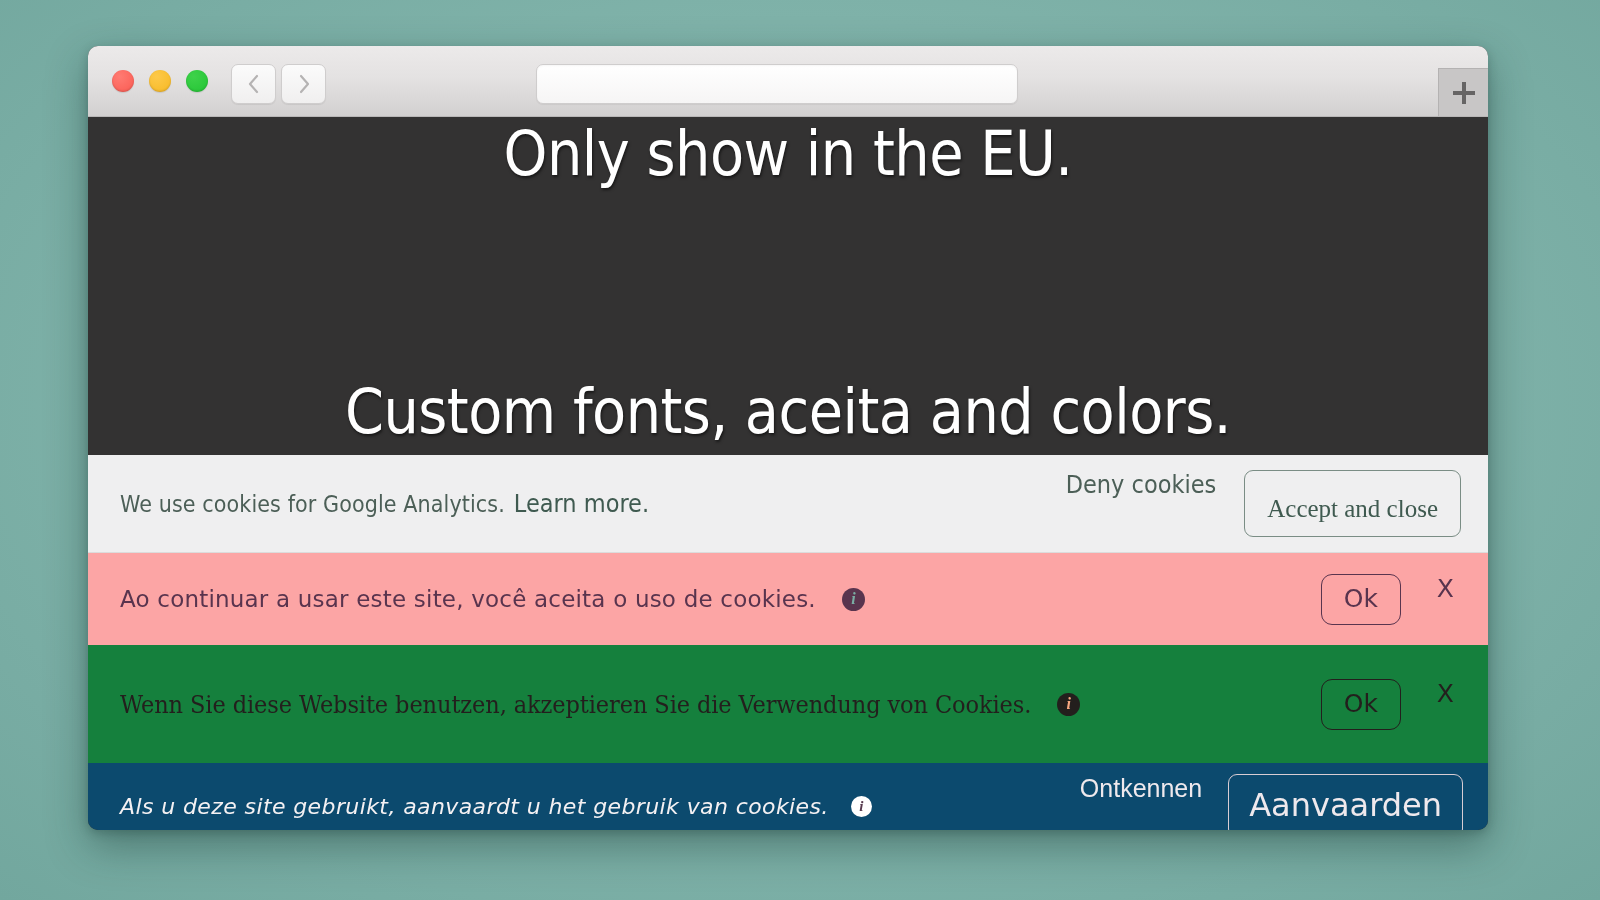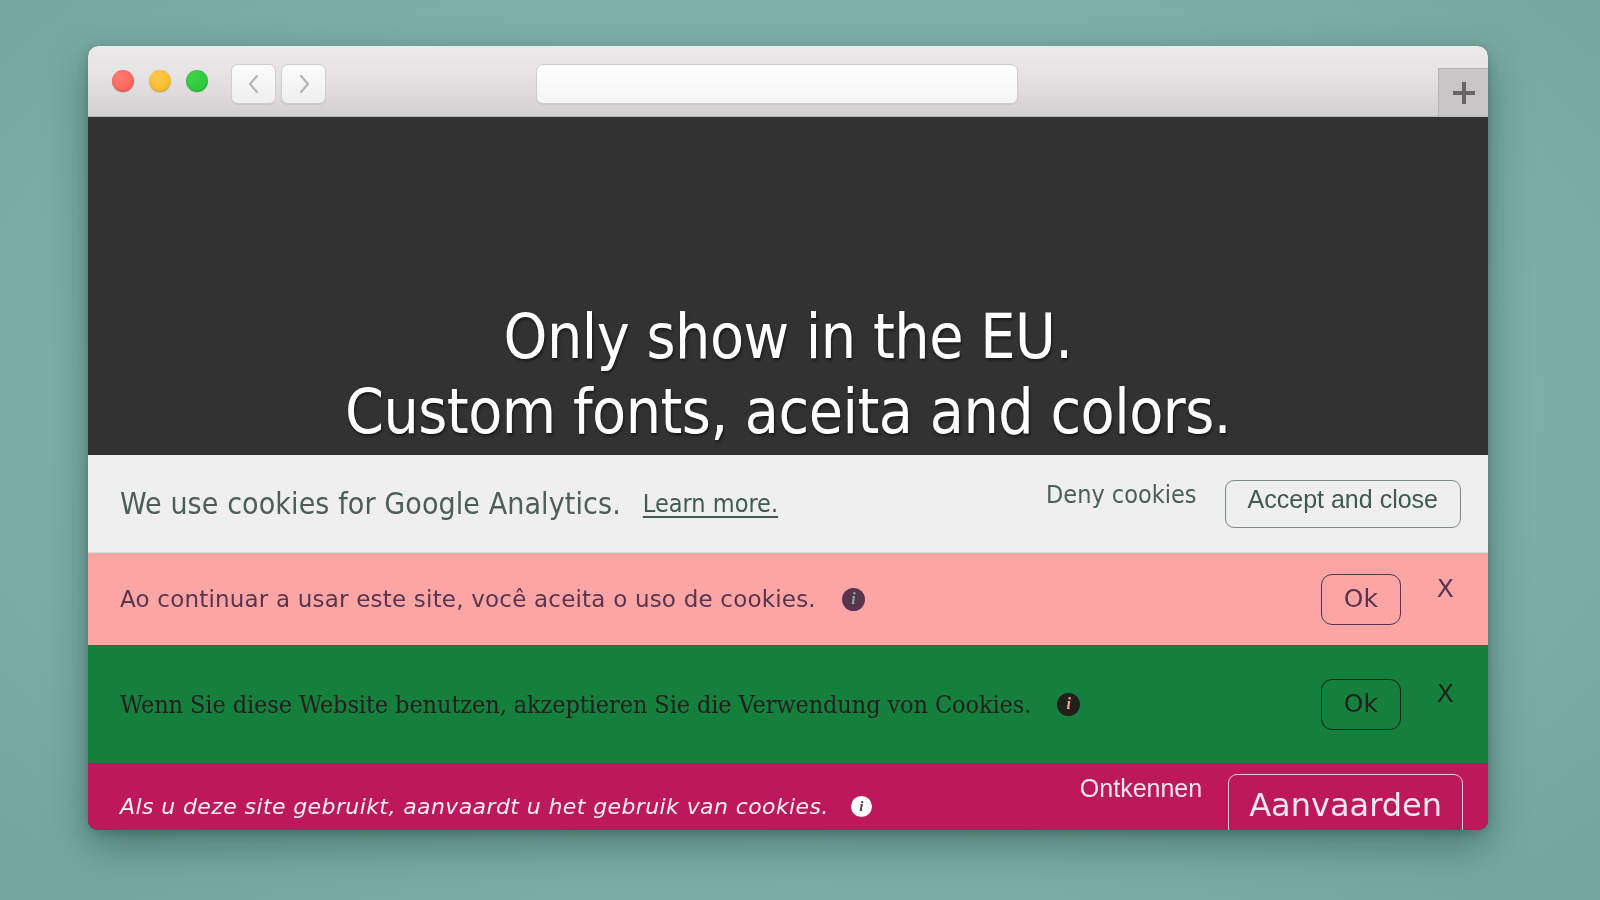--- a/index.html
+++ b/index.html
@@ -110,21 +110,21 @@
   .plus-glyph::before { left: 0; top: 9px; width: 22px; height: 4px; }
   .plus-glyph::after  { top: 0; left: 9px; height: 22px; width: 4px; }
 
   
   .hero {
     height: 338px;
     background: #333232;
     display: flex;
     flex-direction: column;
     align-items: center;
-    justify-content: flex-end;
+    justify-content: space-between;
     padding-bottom: 6px;
   }
   .hero-line {
     color: #ffffff;
     font-family: "DejaVu Sans Condensed", "Liberation Sans Narrow", "Liberation Sans", sans-serif;
     font-size: 62px;
     font-weight: 400;
     line-height: 1.2;
     letter-spacing: -0.5px;
     text-shadow: 1px 2px 3px rgba(0,0,0,0.55);
@@ -161,47 +161,46 @@
   }
 
   
   .banner-ga {
     height: 98px;
     background: #efeff0;
     border-bottom: 1px solid #dcdcdc;
   }
   .banner-ga .msg {
     font-family: "DejaVu Sans Condensed", "Liberation Sans Narrow", "Liberation Sans", sans-serif;
-    font-size: 30px;
+    font-size: 23px;
     color: #4c5f57;
     letter-spacing: 0.1px;
   }
   .banner-ga .learn-link {
     font-family: "DejaVu Sans Condensed", "Liberation Sans Narrow", "Liberation Sans", sans-serif;
     font-size: 25px;
     color: #3f5a50;
-    text-decoration: underline;
     text-underline-offset: 4px;
-    margin-left: 22px;
+    margin-left: 9px;
     cursor: pointer;
   }
   .banner-ga .deny {
     font-family: "DejaVu Sans Condensed", "Liberation Sans Narrow", "Liberation Sans", sans-serif;
     font-size: 25px;
     color: #4c5f57;
     margin-right: 28px;
     cursor: pointer;
   }
   .banner-ga .accept {
-    font-family: Liberation Sans, sans-serif;
+    font-family: Liberation Serif, serif;
     font-size: 25px;
     color: #3f5a50;
     border: 1px solid #7a8d85;
     border-radius: 9px;
-    padding: 4px 22px 13px;
+    padding: 24px 22px 13px;
     margin-right: 27px;
     background: transparent;
     cursor: pointer;
   }
 
   
   .banner-pt {
     height: 92px;
     background: #fca5a5;
   }
@@ -268,21 +267,21 @@
     font-family: "DejaVu Sans", "Liberation Sans", sans-serif;
     font-size: 25px;
     color: #231f1d;
     margin: 0 34px 0 36px;
     cursor: pointer;
   }
 
   
   .banner-nl {
     height: 86px;
-    background: #be185d;
+    background: #0c4a6e;
   }
   .banner-nl .msg {
     font-family: "DejaVu Sans", "Liberation Sans", sans-serif;
     font-style: italic;
     font-size: 22px;
     color: #f4f1f3;
     letter-spacing: 0.4px;
   }
   .banner-nl .info-icon {
     width: 21px; height: 21px;

